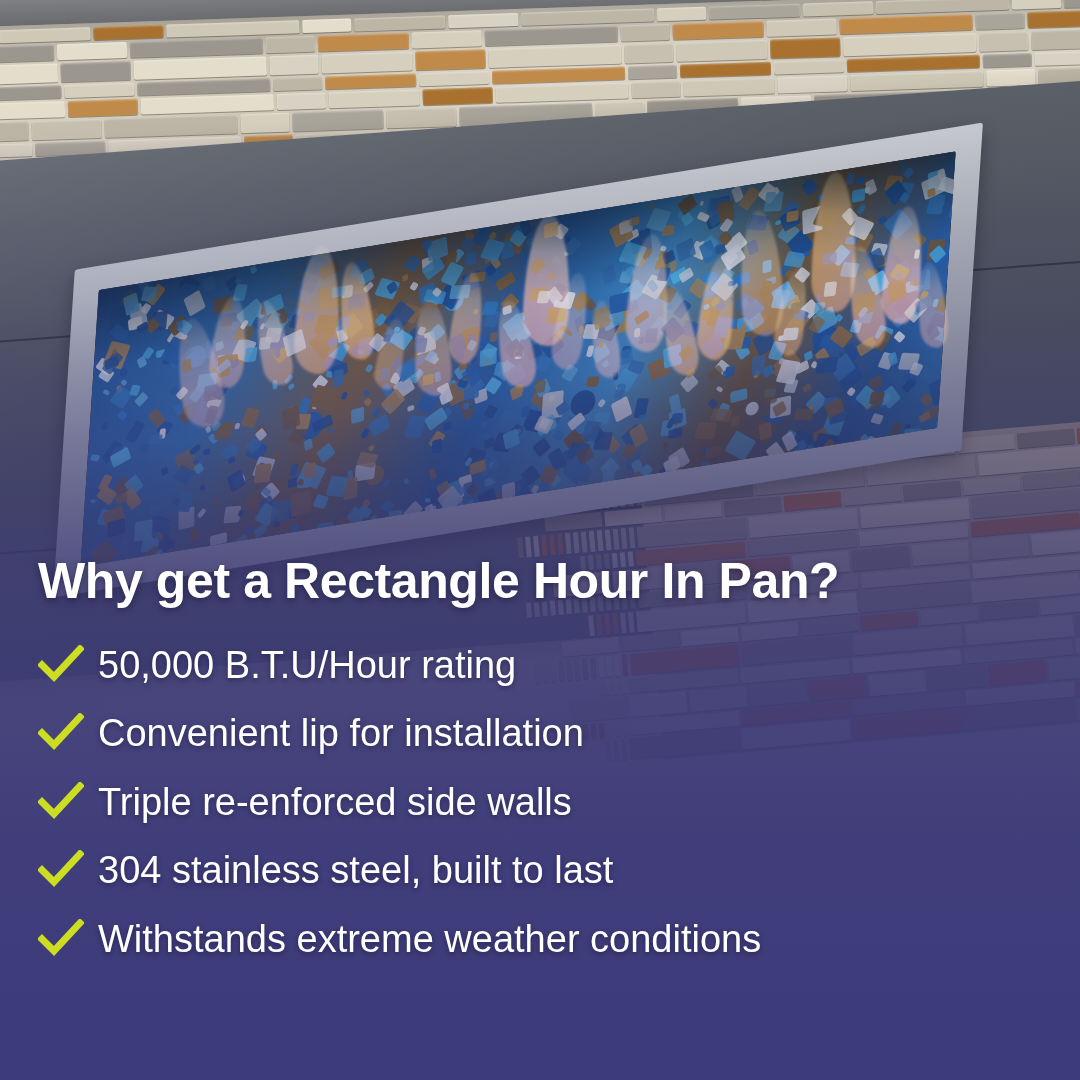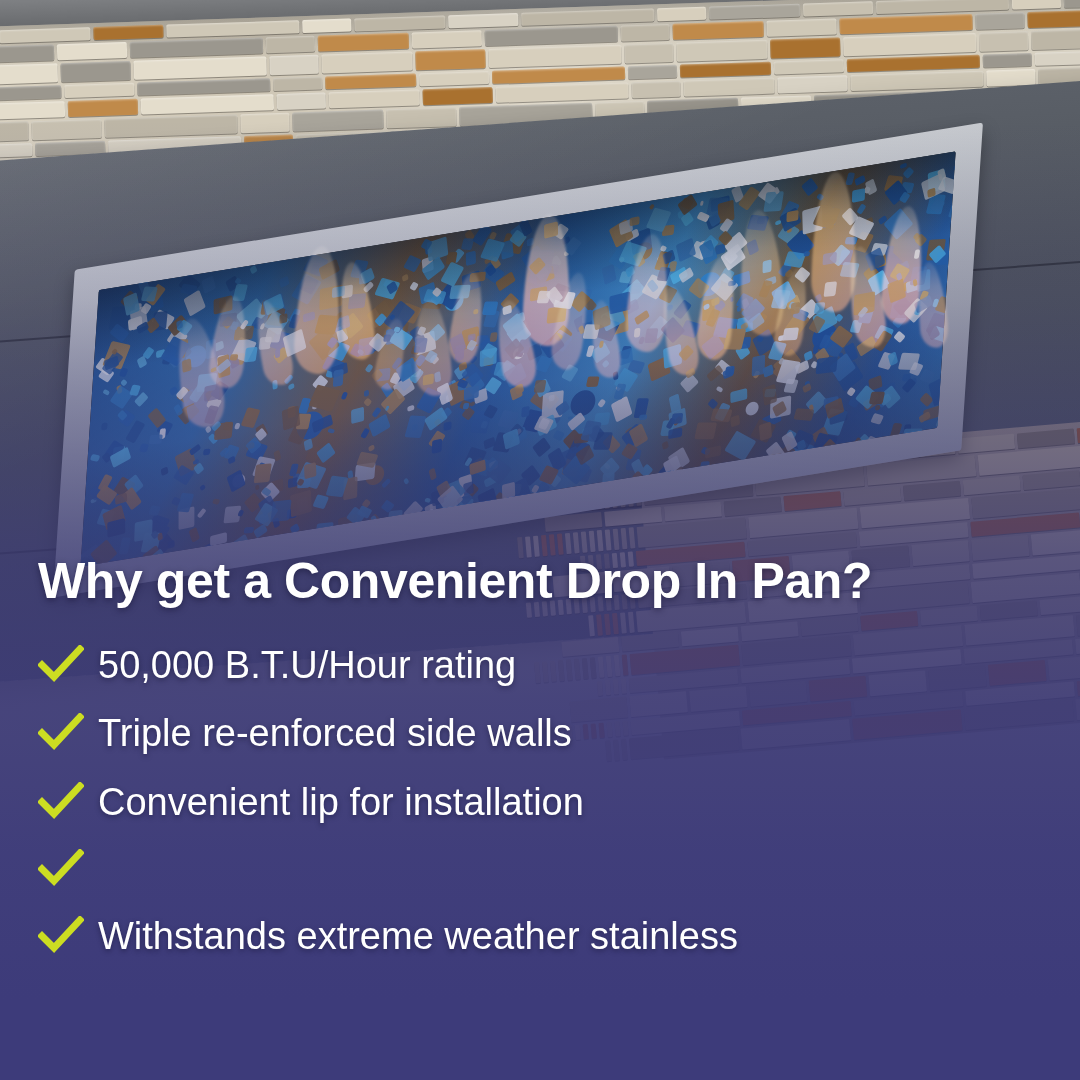--- a/index.html
+++ b/index.html
@@ -1444,58 +1444,59 @@
         <div class="flame" style="left: 812px; top: 172px; width: 44px; height: 140px; transform: rotate(1deg); opacity: 0.76;"></div>
         <div class="flame" style="left: 850px; top: 246px; width: 32px; height: 102px; transform: rotate(-8deg); opacity: 0.83;"></div>
         <div class="flame" style="left: 884px; top: 206px; width: 38px; height: 118px; transform: rotate(5deg); opacity: 0.9;"></div>
         <div class="flame" style="left: 918px; top: 262px; width: 28px; height: 86px; transform: rotate(-5deg); opacity: 0.62;"></div>
       </div>
   </div>
 
   <div class="overlay"></div>
 
   <div class="content">
-    <h1 class="headline">Why get a Convenient Drop In Pan?</h1>
+    <h1 class="headline">Why get a Rectangle Hour In Pan?</h1>
 
     <ul class="bullets" id="bullets">
         <li class="bullet">
           <span class="check">
             <svg viewBox="0 0 46 40">
               <path d="M4 20 L16 32 L42 4" fill="none" stroke="#CCDD22" stroke-width="7" stroke-linecap="square" stroke-linejoin="miter"></path>
             </svg>
           </span>
           <span class="bullet-label">50,000 B.T.U/Hour rating</span>
         </li>
         <li class="bullet">
           <span class="check">
             <svg viewBox="0 0 46 40">
               <path d="M4 20 L16 32 L42 4" fill="none" stroke="#CCDD22" stroke-width="7" stroke-linecap="square" stroke-linejoin="miter"></path>
             </svg>
           </span>
+          <span class="bullet-label">Convenient lip for installation</span>
+        </li>
+        <li class="bullet">
+          <span class="check">
+            <svg viewBox="0 0 46 40">
+              <path d="M4 20 L16 32 L42 4" fill="none" stroke="#CCDD22" stroke-width="7" stroke-linecap="square" stroke-linejoin="miter"></path>
+            </svg>
+          </span>
           <span class="bullet-label">Triple re-enforced side walls</span>
         </li>
         <li class="bullet">
           <span class="check">
             <svg viewBox="0 0 46 40">
               <path d="M4 20 L16 32 L42 4" fill="none" stroke="#CCDD22" stroke-width="7" stroke-linecap="square" stroke-linejoin="miter"></path>
             </svg>
           </span>
-          <span class="bullet-label">Convenient lip for installation</span>
+          <span class="bullet-label">304 stainless steel, built to last</span>
         </li>
         <li class="bullet">
           <span class="check">
             <svg viewBox="0 0 46 40">
               <path d="M4 20 L16 32 L42 4" fill="none" stroke="#CCDD22" stroke-width="7" stroke-linecap="square" stroke-linejoin="miter"></path>
             </svg>
           </span>
-        </li>
-        <li class="bullet">
-          <span class="check">
-            <svg viewBox="0 0 46 40">
-              <path d="M4 20 L16 32 L42 4" fill="none" stroke="#CCDD22" stroke-width="7" stroke-linecap="square" stroke-linejoin="miter"></path>
-            </svg>
-          </span>
-          <span class="bullet-label">Withstands extreme weather stainless</span>
+          <span class="bullet-label">Withstands extreme weather conditions</span>
         </li>
       </ul>
   </div>
 
 </div>
 
 </body></html>

